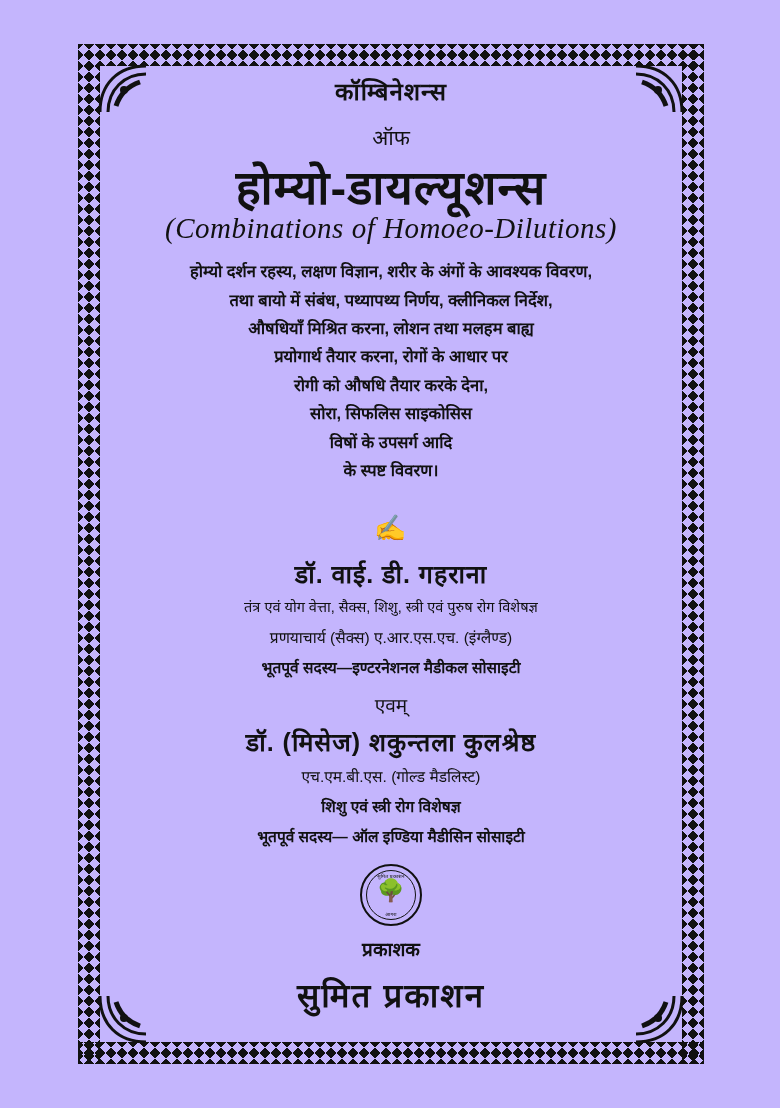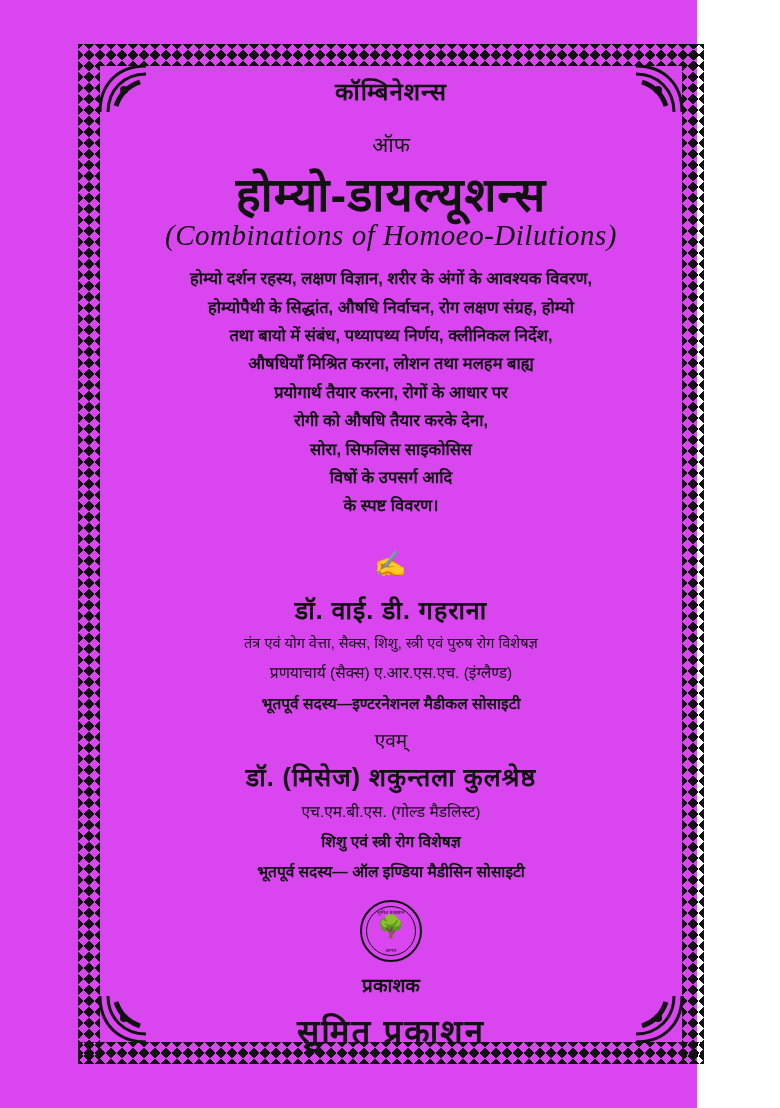--- a/index.html
+++ b/index.html
@@ -10,23 +10,23 @@
   body {
     width: 780px;
     height: 1108px;
     font-family: "Liberation Sans", sans-serif;
     color: #111111;
     overflow: hidden;
   }
 
   .page {
     position: relative;
-    width: 697px;
+    width: 780px;
     height: 1108px;
-    background: #d946ef;
+    background: #c4b5fd;
   }
 
   
   .border-frame {
     position: absolute;
     left: 78px;
     top: 44px;
     width: 626px;
     height: 1020px;
     box-sizing: border-box;
@@ -84,21 +84,21 @@
 
   .line-combinations {
     font-family: "Liberation Sans", sans-serif;
     font-weight: bold;
     font-size: 24px;
     letter-spacing: 1px;
     margin-top: 12px;
   }
   .line-of {
     font-size: 21px;
-    margin-top: 23px;
+    margin-top: 16px;
     font-weight: normal;
   }
   .title-main {
     font-family: "Liberation Sans", sans-serif;
     font-weight: bold;
     font-size: 47px;
     letter-spacing: 1px;
     margin-top: 12px;
     line-height: 1.05;
   }
@@ -252,21 +252,20 @@
     <div class="line-combinations">कॉम्बिनेशन्स</div>
 
     <div class="line-of">ऑफ</div>
 
     <div class="title-main">होम्यो-डायल्यूशन्स</div>
 
     <div class="title-script">(Combinations of Homoeo-Dilutions)</div>
 
     <div class="desc">
       <div>होम्यो दर्शन रहस्य, लक्षण विज्ञान, शरीर के अंगों के आवश्यक विवरण,</div>
-      <div>होम्योपैथी के सिद्धांत, औषधि निर्वाचन, रोग लक्षण संग्रह, होम्यो</div>
       <div>तथा बायो में संबंध, पथ्यापथ्य निर्णय, क्लीनिकल निर्देश,</div>
       <div>औषधियाँ मिश्रित करना, लोशन तथा मलहम बाह्य</div>
       <div>प्रयोगार्थ तैयार करना, रोगों के आधार पर</div>
       <div>रोगी को औषधि तैयार करके देना,</div>
       <div>सोरा, सिफलिस साइकोसिस</div>
       <div>विषों के उपसर्ग आदि</div>
       <div>के स्पष्ट विवरण।</div>
     </div>
 
     <div class="flourish">✍</div>

